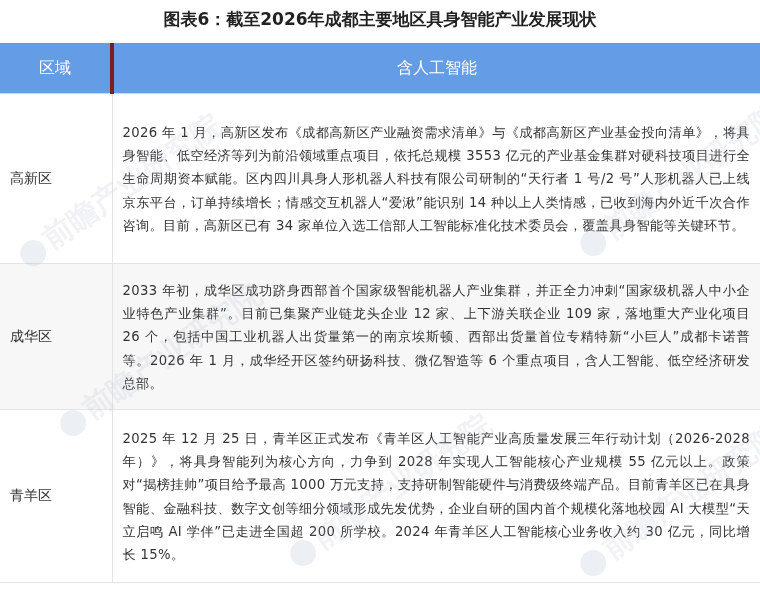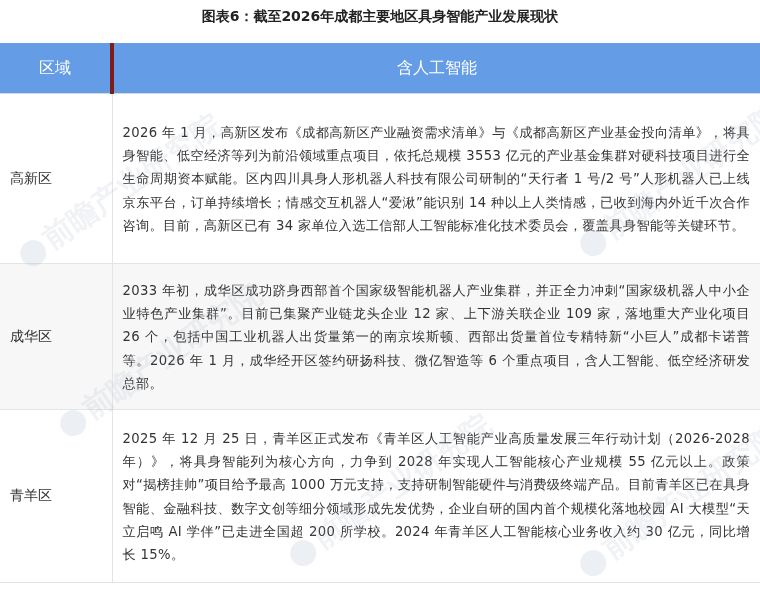--- a/index.html
+++ b/index.html
@@ -14,21 +14,21 @@
       overflow: hidden;
       font-family: "DejaVu Sans", "Liberation Sans", sans-serif;
       color: #333333;
     }
     .title {
       position: absolute;
       left: 0;
       top: 8px;
       width: 760px;
       text-align: center;
-      font-size: 14px;
+      font-size: 17px;
       font-weight: bold;
       color: #222222;
       letter-spacing: 0px;
     }
     .table-wrap {
       position: absolute;
       left: 0;
       top: 43px;
       width: 760px;
     }

